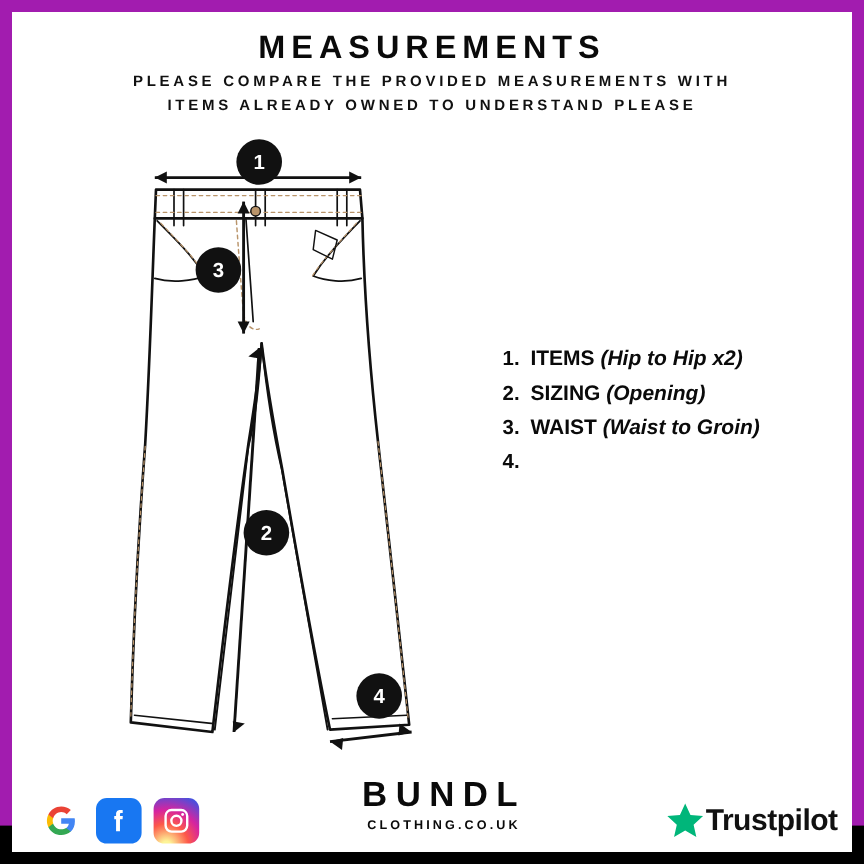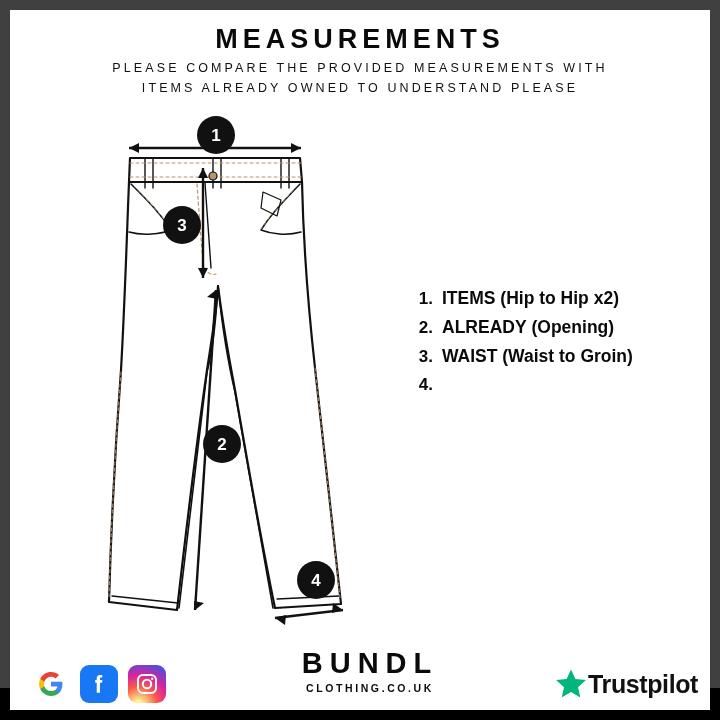--- a/index.html
+++ b/index.html
@@ -10,21 +10,21 @@
     width: 720px;
     height: 720px;
     background: #000;
     font-family: "Liberation Sans", sans-serif;
     overflow: hidden;
   }
   .page {
     position: relative;
     width: 720px;
     height: 688px;
-    background: #404040;
+    background: #a21caf;
     box-sizing: border-box;
   }
   .canvas {
     position: absolute;
     left: 10px;
     top: 10px;
     width: 700px;
     height: 700px;
     background: #ffffff;
     overflow: hidden;
@@ -40,21 +40,21 @@
     letter-spacing: 5px;
     color: #0a0a0a;
   }
   .subtitle {
     position: absolute;
     left: 50px;
     top: 48px;
     width: 600px;
     text-align: center;
     font-size: 12.5px;
-    font-weight: normal;
+    font-weight: bold;
     letter-spacing: 3.1px;
     line-height: 20px;
     color: #111;
   }
   .diagram {
     position: absolute;
     left: 75px;
     top: 100px;
     width: 330px;
     height: 520px;
@@ -80,20 +80,21 @@
     flex: none;
   }
   .legend-label {
     font-size: 17.5px;
     font-weight: bold;
     color: #0a0a0a;
     white-space: nowrap;
   }
   .legend-label .sub {
     font-weight: bold;
+    font-style: italic;
   }
   .brand {
     position: absolute;
     left: 255px;
     top: 636px;
     width: 210px;
     text-align: center;
   }
   .brand-name {
     font-size: 29px;
@@ -253,21 +254,21 @@
       </svg>
     </div>
 
     <div class="legend">
       <div class="legend-row">
         <span class="legend-num">1.</span>
         <span class="legend-label"><span>ITEMS</span>&nbsp;<span class="sub">(Hip to Hip x2)</span></span>
       </div>
       <div class="legend-row">
         <span class="legend-num">2.</span>
-        <span class="legend-label"><span>ALREADY</span>&nbsp;<span class="sub">(Opening)</span></span>
+        <span class="legend-label"><span>SIZING</span>&nbsp;<span class="sub">(Opening)</span></span>
       </div>
       <div class="legend-row">
         <span class="legend-num">3.</span>
         <span class="legend-label"><span>WAIST</span>&nbsp;<span class="sub">(Waist to Groin)</span></span>
       </div>
       <div class="legend-row">
         <span class="legend-num">4.</span>
       </div>
     </div>
 

